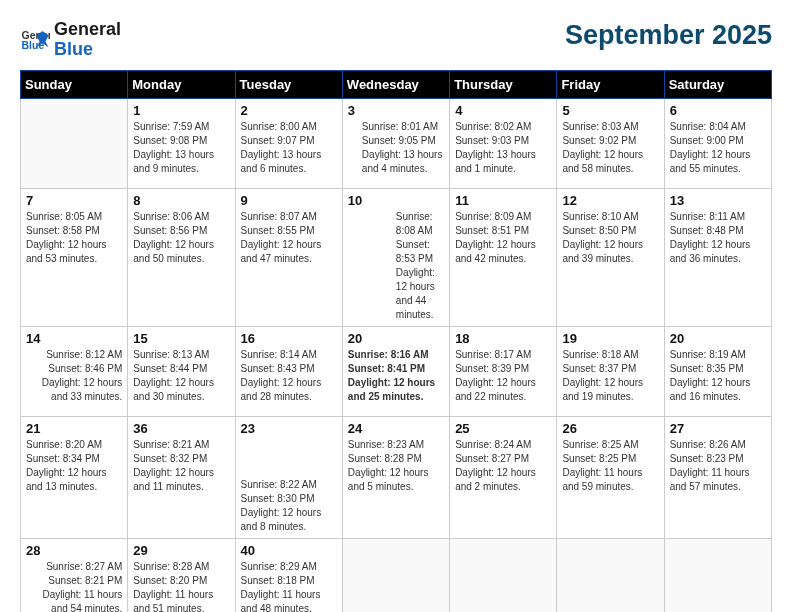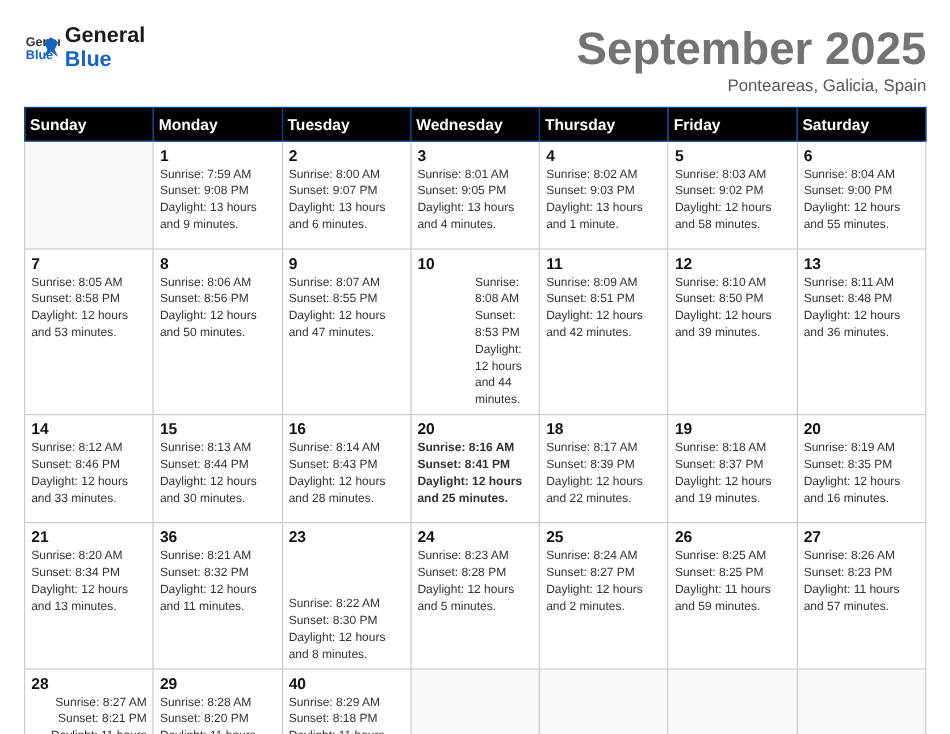--- a/index.html
+++ b/index.html
@@ -29,23 +29,23 @@
     }
     .logo-blue { color: #1565c0; }
     .logo-icon {
       width: 30px;
       height: 30px;
     }
     .title-area {
       text-align: right;
     }
     .month-title {
-      font-size: 38px;
+      font-size: 27px;
       font-weight: bold;
-      color: #737373;
+      color: #0c4a6e;
     }
     .subtitle {
       font-size: 14px;
       color: #555;
     }
     table {
       width: 100%;
       border-collapse: collapse;
       table-layout: fixed;
     }
@@ -96,21 +96,20 @@
       <div class="logo-text">
         <span>General</span>
       </div>
       <div class="logo-text logo-blue">
         <span>Blue</span>
       </div>
     </div>
   </div>
   <div class="title-area">
     <div class="month-title">September 2025</div>
-    <div class="subtitle">Ponteareas, Galicia, Spain</div>
   </div>
 </div>
 
 <table>
   <thead>
     <tr>
     <th>Sunday</th>
         <th>Monday</th>
         <th>Tuesday</th>
         <th>Wednesday</th>
@@ -131,21 +130,21 @@
         </td>
         <td>
           <span class="day-num">2</span>
           <div class="day-info" style="white-space: pre-line;">Sunrise: 8:00 AM
 Sunset: 9:07 PM
 Daylight: 13 hours
 and 6 minutes.</div>
         </td>
         <td>
           <span class="day-num">3</span>
-          <div class="day-info" style="white-space: pre-line;">Sunrise: 8:01 AM
+          <div class="day-info" style="white-space: pre-line; margin-left: 14px;">Sunrise: 8:01 AM
 Sunset: 9:05 PM
 Daylight: 13 hours
 and 4 minutes.</div>
         </td>
         <td>
           <span class="day-num">4</span>
           <div class="day-info" style="white-space: pre-line;">Sunrise: 8:02 AM
 Sunset: 9:03 PM
 Daylight: 13 hours
 and 1 minute.</div>
@@ -212,21 +211,21 @@
           <span class="day-num">13</span>
           <div class="day-info" style="white-space: pre-line;">Sunrise: 8:11 AM
 Sunset: 8:48 PM
 Daylight: 12 hours
 and 36 minutes.</div>
         </td>
       </tr>
       <tr>
         <td>
           <span class="day-num">14</span>
-          <div class="day-info" style="white-space: pre-line;">Sunrise: 8:12 AM
+          <div class="day-info" style="white-space: pre-line; text-align: right;">Sunrise: 8:12 AM
 Sunset: 8:46 PM
 Daylight: 12 hours
 and 33 minutes.</div>
         </td>
         <td>
           <span class="day-num">15</span>
           <div class="day-info" style="white-space: pre-line;">Sunrise: 8:13 AM
 Sunset: 8:44 PM
 Daylight: 12 hours
 and 30 minutes.</div>

